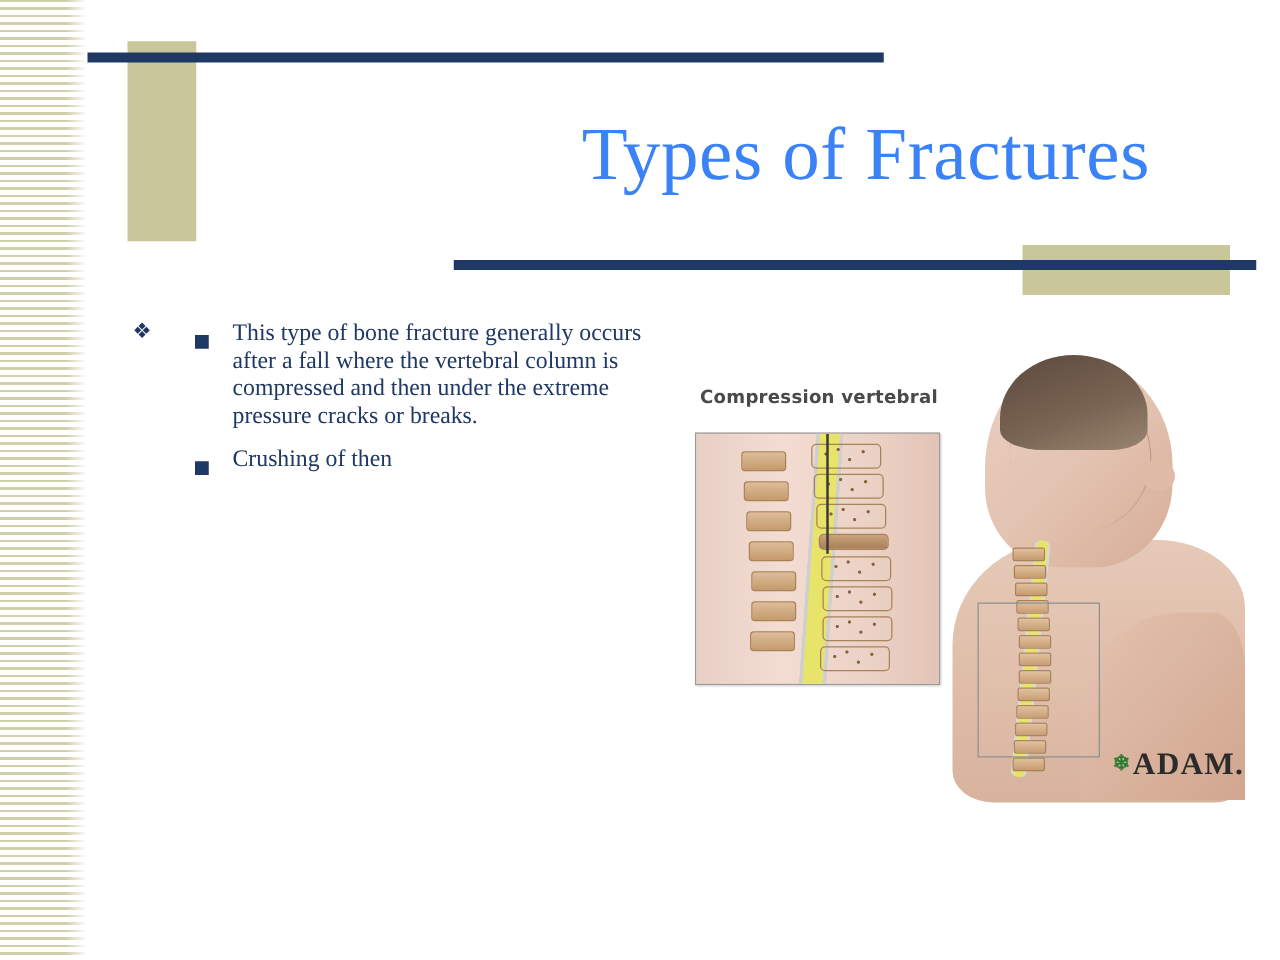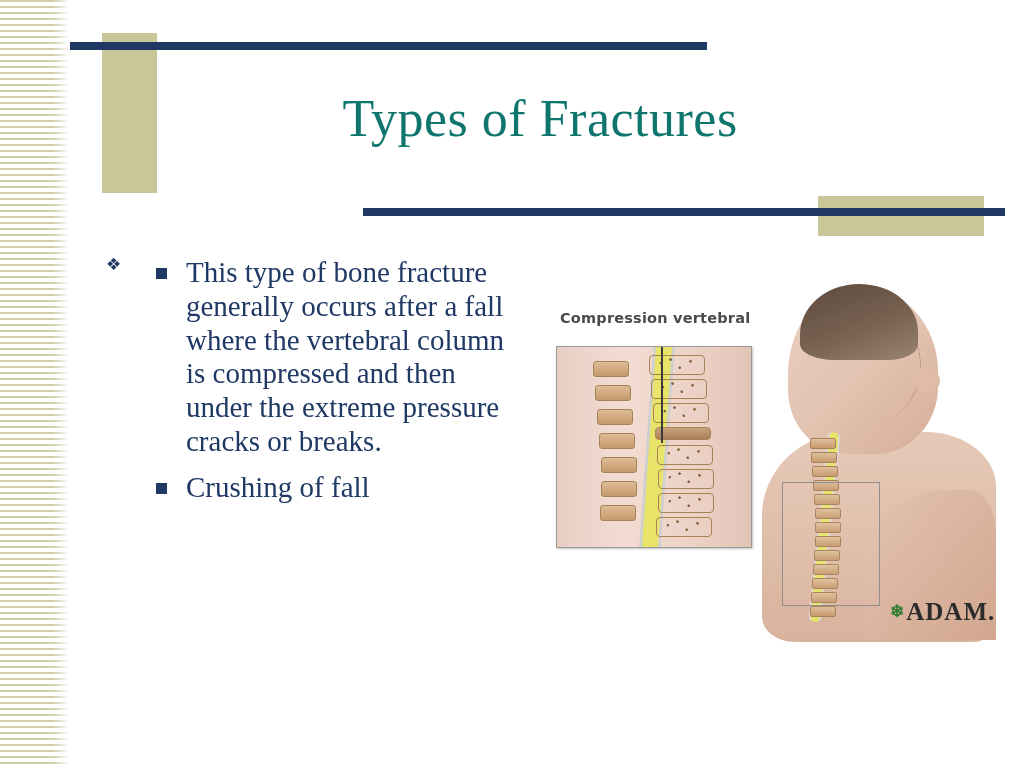--- a/index.html
+++ b/index.html
@@ -78,24 +78,24 @@
     top: 208px;
     width: 642px;
     height: 8px;
     background: #1f3864;
   }
   .slide-title {
     position: absolute;
     left: 160px;
     top: 90px;
     width: 760px;
-    text-align: center;
-    font-size: 52px;
+    text-align: right;
+    font-size: 60px;
     line-height: 1.1;
-    color: #0f766e;
+    color: #3b82f6;
     font-family: "Liberation Serif", serif;
     letter-spacing: 0.5px;
   }
 
   
   .body-area {
     position: absolute;
     left: 98px;
     top: 248px;
     width: 440px;
@@ -115,21 +115,21 @@
     font-size: 17px;
     line-height: 1;
     color: #1f3864;
   }
   .sub-list {
     margin-left: 52px;
   }
   .bullet-l2 {
     position: relative;
     padding-left: 36px;
-    font-size: 29px;
+    font-size: 19px;
     line-height: 1.165;
     margin-bottom: 12px;
     font-family: "Liberation Serif", serif;
   }
   .bullet-l2 .marker-sq {
     position: absolute;
     left: 6px;
     top: 12px;
     width: 11px;
     height: 11px;
@@ -358,21 +358,21 @@
       <span class="marker">❖</span>
     </div>
 
     <div class="sub-list">
       <div class="bullet-l2">
         <span class="marker-sq"></span>
         <span class="txt">This type of bone fracture generally occurs after a fall where the vertebral column is compressed and then under the extreme pressure cracks or breaks.</span>
       </div>
       <div class="bullet-l2">
         <span class="marker-sq"></span>
-        <span class="txt">Crushing of fall</span>
+        <span class="txt">Crushing of then</span>
       </div>
     </div>
 
   </div>
 
   <div class="figure">
 
     <div class="fig-caption">Compression vertebral</div>
 
     <div class="inset-box">

